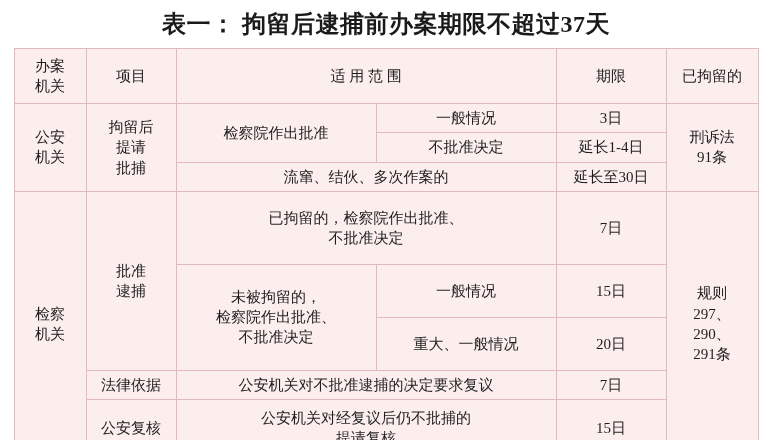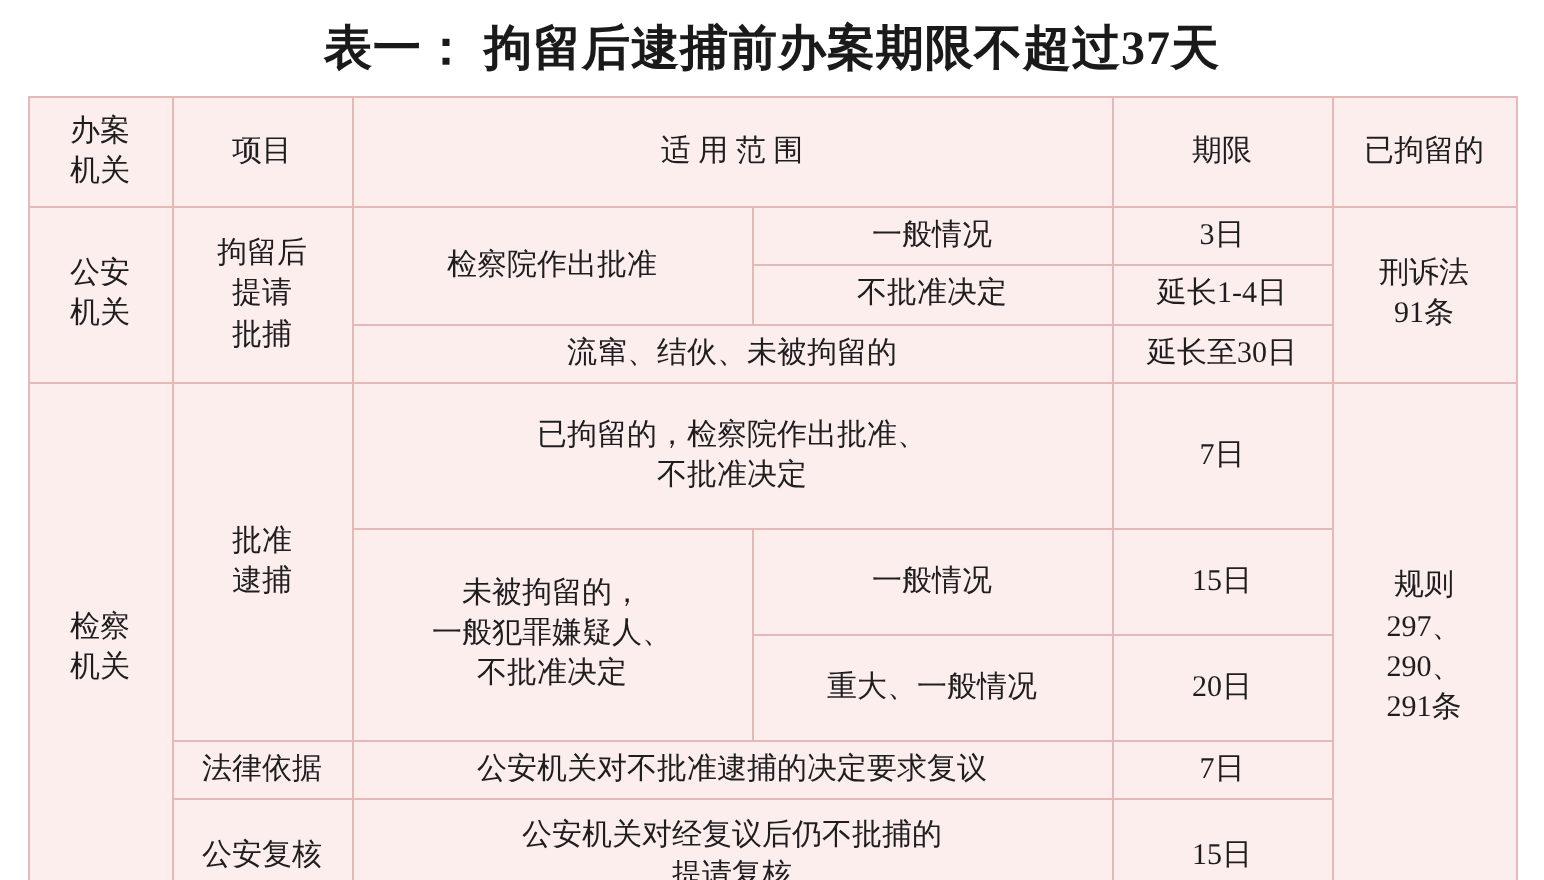--- a/index.html
+++ b/index.html
@@ -98,41 +98,41 @@
         <td class="cell-multiline" rowspan="3">刑诉法
 91条</td>
       </tr>
 
       <tr>
         <td>不批准决定</td>
         <td>延长1-4日</td>
       </tr>
 
       <tr>
-        <td colspan="2">流窜、结伙、未被拘留的</td>
+        <td colspan="2">流窜、结伙、多次作案的</td>
         <td>延长至30日</td>
       </tr>
 
       <tr>
         <td class="agency cell-multiline" rowspan="5">检察
 机关</td>
         <td class="item cell-multiline" rowspan="3">批准
 逮捕</td>
         <td colspan="2" class="cell-multiline" style="height:64px">已拘留的，检察院作出批准、
 不批准决定</td>
         <td>7日</td>
         <td class="cell-multiline" rowspan="5">规则
 297、
 290、
 291条</td>
       </tr>
 
       <tr>
         <td rowspan="2" class="cell-multiline" style="height:50px">未被拘留的，
-一般犯罪嫌疑人、
+检察院作出批准、
 不批准决定</td>
         <td style="height:44px">一般情况</td>
         <td>15日</td>
       </tr>
 
       <tr>
         <td style="height:44px">重大、一般情况</td>
         <td>20日</td>
       </tr>
 

